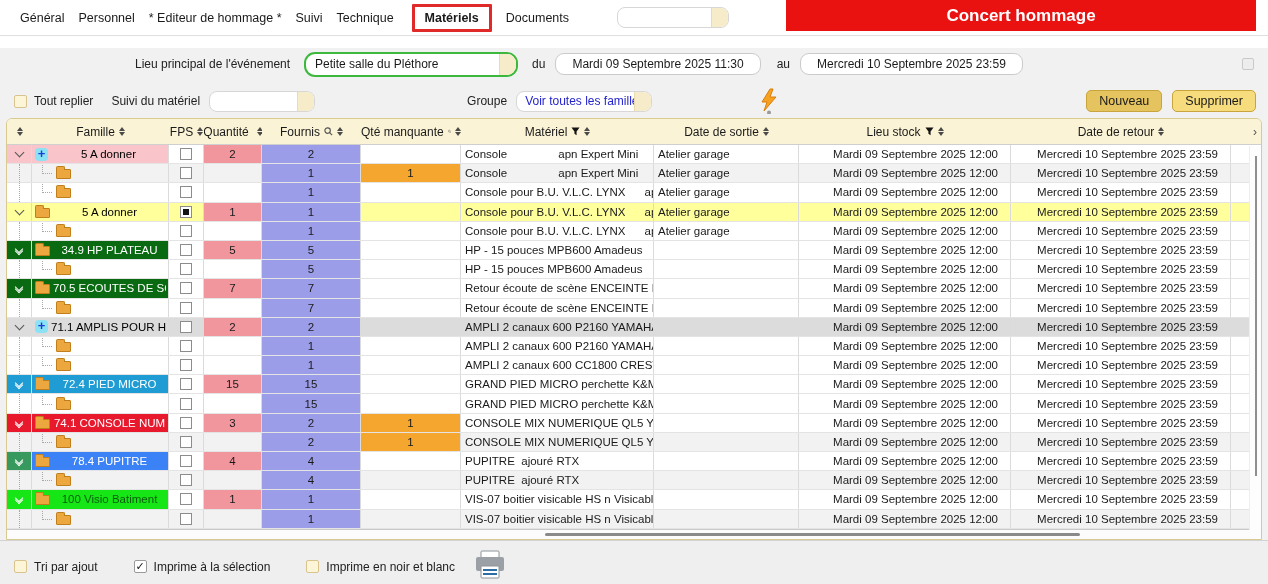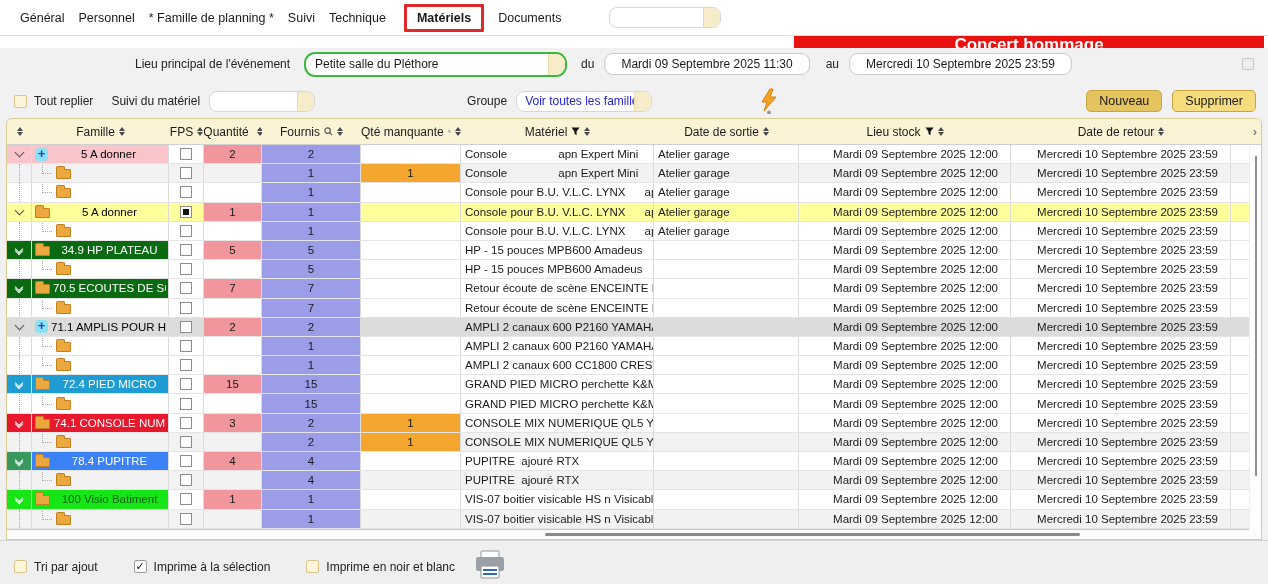--- a/index.html
+++ b/index.html
@@ -6,29 +6,29 @@
   html,body { width:1268px; height:584px; overflow:hidden; }
   body { font-family:"Liberation Sans", sans-serif; background:#fff; color:#1a1a1a; }
   .app { position:relative; width:1268px; height:584px; background:#fff; overflow:hidden; }
 
   
   .tabbar { position:relative; height:36px; display:flex; align-items:center; background:#fff; border-bottom:1px solid #DFDFDF; }
   .tab { margin-left:14px; font-size:12.5px; color:#1a1a1a; white-space:nowrap; cursor:default; }
   .tab:first-child { margin-left:20px; }
   .tab.active { font-weight:bold; border:3px solid #E02A2A; padding:4px 10px; margin-left:18px; border-radius:1px; }
   .tabinput { margin-left:48px; width:112px; }
-  .banner { position:absolute; top:0; right:4px; width:470px; height:17px; background:var(--banner); color:#fff; font-weight:bold; font-size:17px; display:flex; align-items:center; justify-content:center;margin-top:36px; }
+  .banner { position:absolute; top:0; right:12px; width:470px; height:31px; background:var(--banner); color:#fff; font-weight:bold; font-size:17px; display:flex; align-items:center; justify-content:center; }
 
   
   .content { height:548px; background:#F1F1F1; position:relative; }
 
   .row-event { display:flex; align-items:center; height:32px; padding-top:0; margin-top:12px; }
   .lbl12 { font-size:12px; color:#222; white-space:nowrap; }
   .row-event .evt-label { margin-left:135px; }
-  .lieu-combo { display:flex; margin-left:14px; width:263px; height:25px; border:2px solid #3CB93C; border-radius:11px; background:#fff; overflow:hidden; align-items:center; }
+  .lieu-combo { display:flex; margin-left:14px; width:214px; height:25px; border:2px solid #3CB93C; border-radius:11px; background:#fff; overflow:hidden; align-items:center; }
   .lieu-combo .val { flex:1; font-size:12px; padding-left:9px; white-space:nowrap; overflow:hidden; }
   .combo-end { width:17px; align-self:stretch; background:#F7ECC9; border-left:1px solid #E8DCB0; }
   .datebtn { margin-left:10px; height:22px; border:1px solid #CBCBCB; border-radius:9px; background:#fff; display:flex; align-items:center; justify-content:center; padding:0 16px; font-size:12px; white-space:nowrap; }
   .du { margin-left:14px; } .au { margin-left:16px; }
   .mini-cb { margin-left:auto; margin-right:14px; width:12px; height:12px; background:#EDEDED; border:1px solid #C9C9C9; border-radius:2px; }
 
   .row-toolbar { display:flex; align-items:center; height:26px; margin-top:8px; }
   .cbx { width:13px; height:13px; border:1px solid #D9C48E; background:#FDF5D7; border-radius:2px; display:inline-flex; align-items:center; justify-content:center; flex:none; }
   .cbx.white { background:#fff; border-color:#9A9A9A; }
   .cbx.checked::before { content:"✓"; font-size:11px; line-height:11px; color:#111; }
@@ -99,21 +99,21 @@
   .printer { margin-left:18px; flex:none; }
 </style>
 </head>
 <body>
 
 <div class="app">
 
   <div class="tabbar">
     <span class="tab">Général</span>
     <span class="tab">Personnel</span>
-    <span class="tab">* Famille de planning *</span>
+    <span class="tab">* Editeur de hommage *</span>
     <span class="tab">Suivi</span>
     <span class="tab">Technique</span>
     <span class="tab active">Matériels</span>
     <span class="tab">Documents</span>
     <span class="combo tabinput">
         <span class="val"></span>
         <span class="combo-end"></span>
       </span>
     <div class="banner">Concert hommage</div>
   </div>

